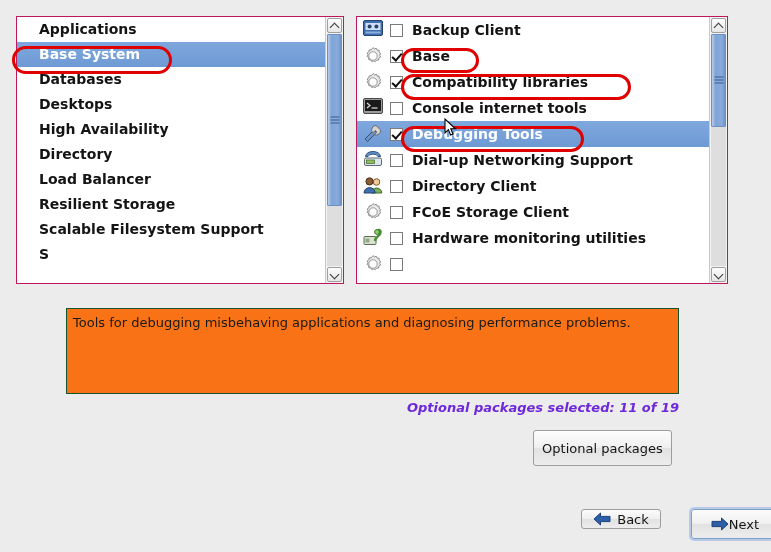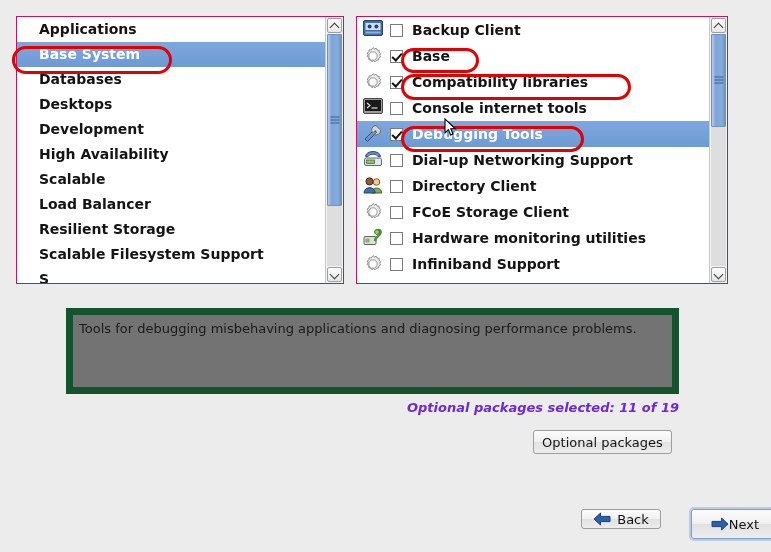--- a/index.html
+++ b/index.html
@@ -180,22 +180,22 @@
     background: #3e5f8e;
   }
 
   
   #description-box {
     position: absolute;
     left: 66px;
     top: 308px;
     width: 613px;
     height: 86px;
-    background: #737373;
-    border: 7px solid #14532d;
+    background: #f97316;
+    border: 1px solid #14532d;
     box-sizing: border-box;
     padding: 5px 6px;
     font-size: 13px;
     color: #1a1a1a;
     line-height: 17px;
   }
 
   #optional-count {
     position: absolute;
     left: 66px;
@@ -219,21 +219,21 @@
     display: flex;
     align-items: center;
     justify-content: center;
     box-sizing: border-box;
     cursor: default;
   }
   #optional-packages-button {
     left: 533px;
     top: 430px;
     width: 139px;
-    height: 24px;
+    height: 36px;
   }
   #back-button {
     left: 581px;
     top: 509px;
     width: 80px;
     height: 20px;
     gap: 6px;
   }
   #next-button {
     left: 691px;
@@ -270,23 +270,22 @@
 </style>
 </head>
 <body>
 
 <div class="panel" id="groups-panel">
   <div class="panel-inner" id="groups-list">
       <div class="group-row"><span>Applications</span></div>
       <div class="group-row selected"><span>Base System</span></div>
       <div class="group-row"><span>Databases</span></div>
       <div class="group-row"><span>Desktops</span></div>
-      <div class="group-row"><span>Development</span></div>
       <div class="group-row"><span>High Availability</span></div>
-      <div class="group-row"><span>Scalable</span></div>
+      <div class="group-row"><span>Directory</span></div>
       <div class="group-row"><span>Load Balancer</span></div>
       <div class="group-row"><span>Resilient Storage</span></div>
       <div class="group-row"><span>Scalable Filesystem Support</span></div>
       <div class="group-row"><span>S</span></div>
     </div>
   <div class="scrollbar">
     <div class="sb-btn up"></div>
     <div class="sb-track">
       <div class="sb-thumb" id="groups-thumb" style="top: 0%; height: 74%;">
         <span class="sb-grip">
@@ -383,21 +382,20 @@
           </svg></span>
         <span class="pkg-check"></span>
         <span class="pkg-label">Hardware monitoring utilities</span>
       </div>
       <div class="pkg-row">
         <span class="pkg-icon"><svg width="20" height="20" viewBox="0 0 20 20">
             <path d="M10 1.6 l1.5 1.3 1.9-.6 .8 1.8 2 .2 -.1 2 1.6 1.2 -1 1.7 .9 1.8 -1.7 1 -.3 2 -2 .1 -1.2 1.6 -1.8-.9 -1.8 .8 -1-1.7 -2-.3 -.1-2 -1.6-1.2 1-1.7 -.9-1.8 1.7-1 .3-2 2-.1z" fill="#e9e9e9" stroke="#8d8d8d" stroke-width="1"></path>
             <circle cx="10" cy="10" r="4.2" fill="#ffffff" stroke="#9a9a9a" stroke-width="1"></circle>
           </svg></span>
         <span class="pkg-check"></span>
-        <span class="pkg-label">Infiniband Support</span>
       </div>
     </div>
   <div class="scrollbar">
     <div class="sb-btn up"></div>
     <div class="sb-track">
       <div class="sb-thumb" id="packages-thumb" style="top: 0%; height: 40%;">
         <span class="sb-grip">
             <i></i>
             <i></i>
             <i></i>

